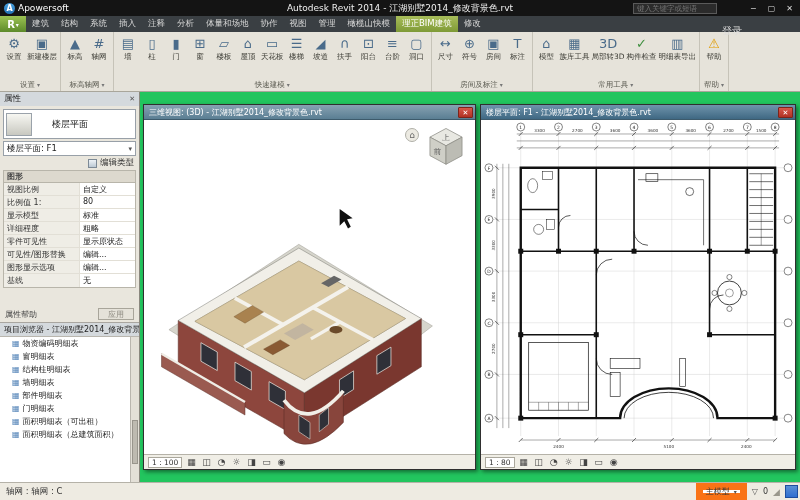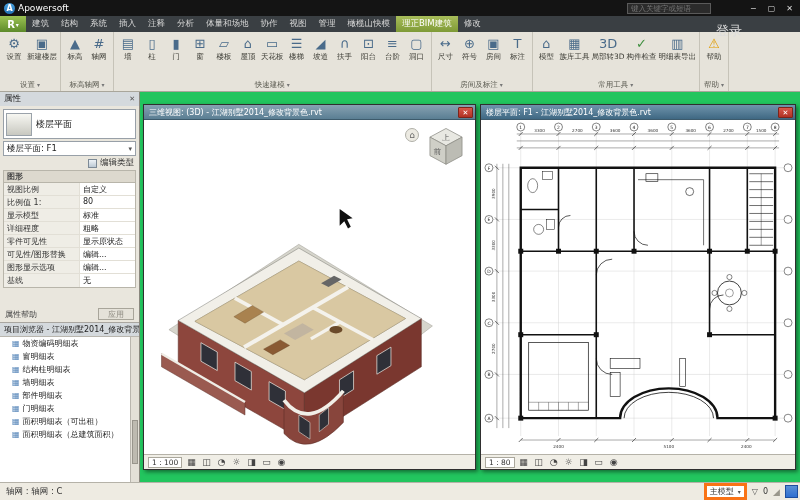--- a/index.html
+++ b/index.html
@@ -7,21 +7,21 @@
   body { font-family:"DejaVu Sans","Liberation Sans",sans-serif; }
   .screen { width:800px; height:500px; display:flex; flex-direction:column; background:#e6e3da; position:relative; }
 
   
   .titlebar { height:16px; background:#141414; color:#e8e8e8; display:flex; align-items:center; padding:0 4px; font-size:9px; position:relative; flex:0 0 16px; }
   .alogo { display:flex; align-items:center; gap:3px; font-size:9px; color:#fff; }
   .alogo-ic { width:11px; height:11px; border-radius:50%; background:linear-gradient(#4aa3e0,#1f6fb4); color:#fff; font-size:8px; line-height:11px; text-align:center; font-weight:bold; }
   .tb-title { position:absolute; left:50%; transform:translateX(-50%); font-size:9px; color:#f0f0f0; white-space:nowrap; }
   .tb-right { margin-left:auto; display:flex; align-items:center; gap:5px; }
   .tb-search { width:84px; height:11px; background:#2b2b2b; border:1px solid #5a5a5a; color:#aaa; font-size:7.5px; padding:0 3px; }
-  .tb-signin { font-size:13px; color:#ddd;margin-top:45px; }
+  .tb-signin { font-size:10px; color:#ddd;margin-top:45px; }
   .winbtn { width:13px; text-align:center; font-size:8px; color:#ddd; }
 
   
   .tabrow { height:16px; background:#3a3f43; display:flex; align-items:stretch; flex:0 0 16px; }
   .appbtn { width:26px; background:linear-gradient(#9cc353,#5d8a2b); color:#fff; font-weight:bold; font-size:10px; display:flex; align-items:center; justify-content:center; gap:1px; }
   .appbtn .arr { font-size:6px; }
   .tab { font-size:8.5px; color:#d6d6d6; padding:0 6px; display:flex; align-items:center; white-space:nowrap; }
   .tab.active { background:linear-gradient(#a8bd5a,#7e9a36); color:#fff; }
 
   
@@ -35,21 +35,21 @@
   .rlabel .arr { font-size:6px; color:#777; }
 
   
   .workspace { flex:1; display:flex; min-height:0; }
 
   
   .left-panel { width:140px; flex:0 0 140px; background:#e9e6dd; border-right:1px solid #8a877e; display:flex; flex-direction:column; }
   .props { height:231px; flex:0 0 231px; display:flex; flex-direction:column; border-bottom:1px solid #a9a6a0; }
   .p-header { height:14px; background:#d4d9dd; font-size:8.5px; color:#222; display:flex; align-items:center; padding:0 4px; }
   .p-header .x { margin-left:auto; font-size:7px; color:#555; }
-  .typebox { margin:3px 3px 2px; height:30px; background:#fff; border:1px solid #98a0a8; display:flex; align-items:center; gap:4px; padding:2px; }
+  .typebox { margin:3px 3px 2px; height:30px; background:#fff; border:1px solid #98a0a8; display:flex; align-items:center; gap:20px; padding:2px; }
   .type-thumb { width:26px; height:23px; background:linear-gradient(#f7f7f2,#c8c8c0); border:1px solid #9aa2aa; }
   .type-name { font-size:9px; color:#222; }
   .selrow { margin:0 3px; height:15px; background:#fff; border:1px solid #98a0a8; display:flex; align-items:center; font-size:8.5px; padding:0 3px; color:#222; }
   .selrow .arr { margin-left:auto; font-size:7px; color:#555; }
   .editrow { height:14px; display:flex; justify-content:flex-end; align-items:center; gap:3px; padding:0 5px; font-size:8.5px; color:#333; }
   .editrow .eic { width:9px; height:9px; border:1px solid #7d8a96; background:linear-gradient(#eef3f7,#bcc9d4); }
   .pcat { margin:0 3px; height:12px; background:#ddd9ce; border:1px solid #b8b5aa; border-bottom:none; font-size:8px; font-weight:bold; color:#444; padding:0 3px; line-height:11px; }
   .pgrid { margin:0 3px; border:1px solid #b8b5aa; background:#fff; }
   .prow { display:flex; height:13px; border-bottom:1px solid #e2dfd6; font-size:8px; }
   .prow:last-child { border-bottom:none; }
@@ -77,38 +77,39 @@
   .dbody { flex:1; background:#fff; position:relative; overflow:hidden; }
   .dviewbar { height:15px; flex:0 0 15px; background:#f0eee6; border-top:1px solid #b5b2a8; display:flex; align-items:center; gap:3px; padding:0 4px; font-size:8px; color:#333; }
   .vb-scale { border:1px solid #aaa79c; background:#fff; padding:0 3px; height:11px; line-height:10px; font-size:7.5px; }
   .vb-ic { font-size:9px; color:#444; width:12px; text-align:center; }
   .viewcube { position:absolute; top:6px; right:8px; width:62px; height:46px; }
   .vc-home { position:absolute; left:0; top:2px; width:14px; height:14px; border:1px solid #b0b0a8; border-radius:50%; background:#eceae2; color:#666; font-size:9px; line-height:13px; text-align:center; }
 
   
   .statusbar { height:18px; flex:0 0 18px; background:#eeebe2; border-top:1px solid #b5b2a8; display:flex; align-items:center; font-size:8.5px; color:#333; padding:0 2px 0 6px; }
   .st-right { margin-left:auto; display:flex; align-items:center; gap:5px; }
-  .st-select { display:flex; align-items:center; gap:4px; background:#fff; border:3px solid #f97316; height:17px; padding:0 3px; font-size:8px; }
+  .st-select { display:flex; align-items:center; gap:4px; background:#fff; border:7px solid #f97316; height:17px; padding:0 3px; font-size:8px; }
   .st-select .arr { font-size:6px; color:#555; }
   .st-ic { font-size:8px; color:#555; }
   .st-count { font-size:8px; color:#333; }
   .bluebox { width:13px; height:13px; background:linear-gradient(#5a8fd6,#2f6fd0); border:1px solid #1d4e9e; }
   .grip { color:#9a978c; font-size:9px; }
   svg text { font-family:"DejaVu Sans","Liberation Sans",sans-serif; }
 </style>
 </head>
 <body>
 
 <div class="screen">
 
   <div class="titlebar">
     <span class="alogo">
       <span class="alogo-ic">A</span>
       <span>Apowersoft</span>
     </span>
+    <span class="tb-title">Autodesk Revit 2014 - 江湖别墅2014_修改背景色.rvt</span>
     <span class="tb-right">
       <input class="tb-search" placeholder="键入关键字或短语" style="">
       <span class="tb-signin">登录</span>
       <span class="winbtn">─</span>
       <span class="winbtn">▢</span>
       <span class="winbtn">✕</span>
     </span>
   </div>
 
   <div class="tabrow">

